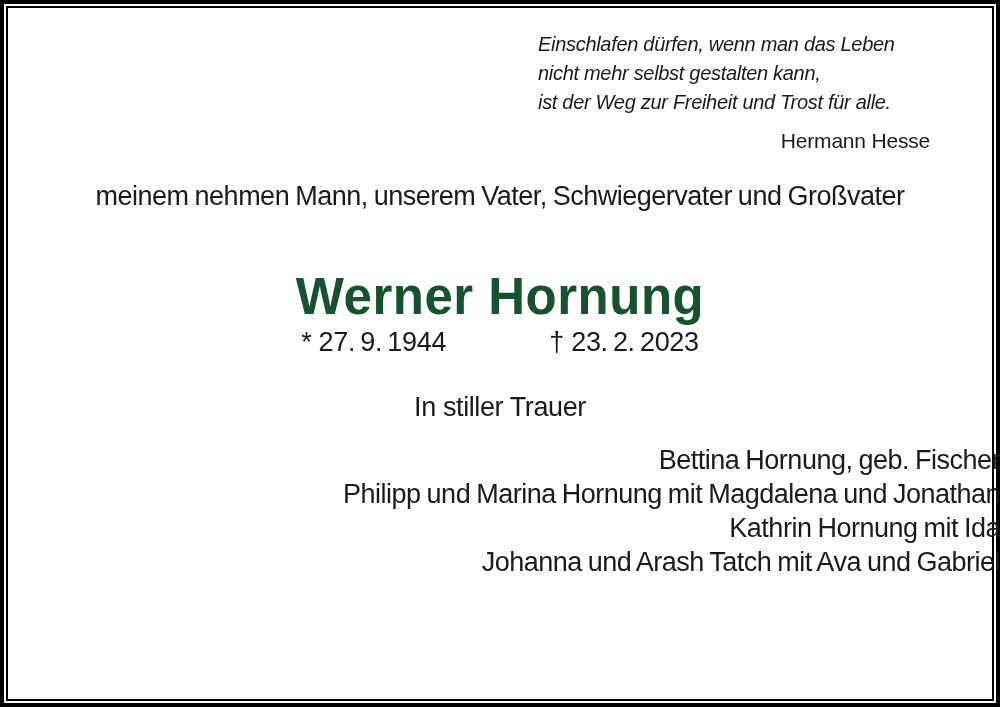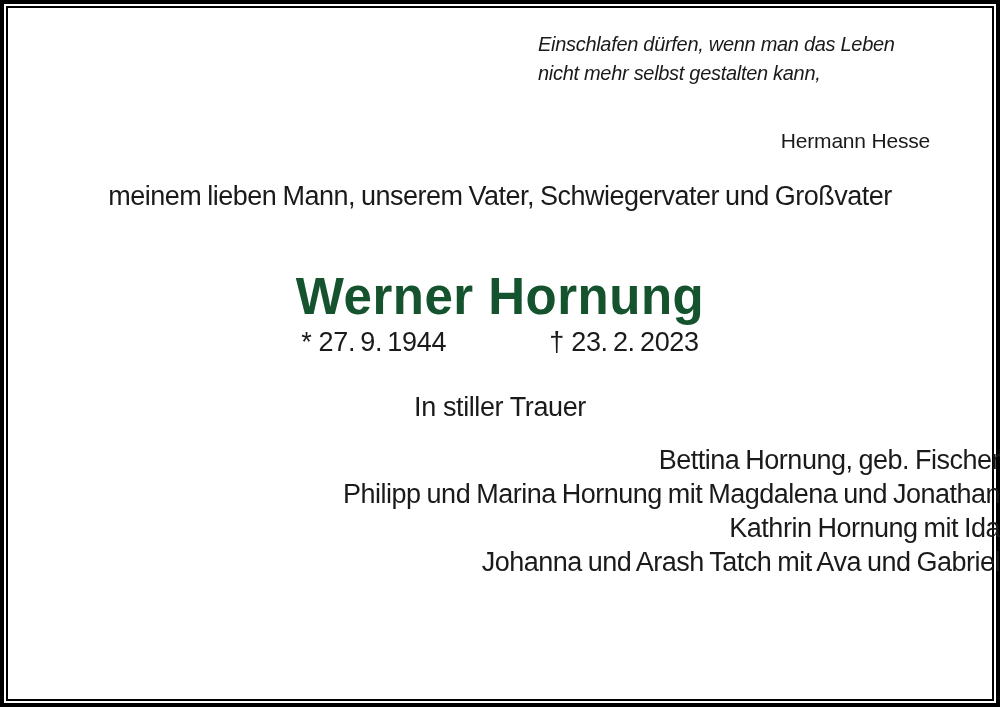--- a/index.html
+++ b/index.html
@@ -118,26 +118,27 @@
 <body>
 
 <div class="sheet">
 
   <div class="frame-outer"></div>
   <div class="frame-inner"></div>
 
   <div class="quote-block">
     <div>Einschlafen dürfen, wenn man das Leben</div>
     <div>nicht mehr selbst gestalten kann,</div>
+    <div>ist der Weg zur Freiheit und Trost für alle.</div>
   </div>
 
   <div class="attribution">Hermann Hesse</div>
 
   <div class="intro">
-    <div>meinem lieben Mann, unserem Vater, Schwiegervater und Großvater</div>
+    <div>meinem nehmen Mann, unserem Vater, Schwiegervater und Großvater</div>
   </div>
 
   <h1 class="name">Werner Hornung</h1>
 
   <div class="dates">
     <span>* 27. 9. 1944</span>
     <span>† 23. 2. 2023</span>
   </div>
 
   <div class="mourning-heading">In stiller Trauer</div>

